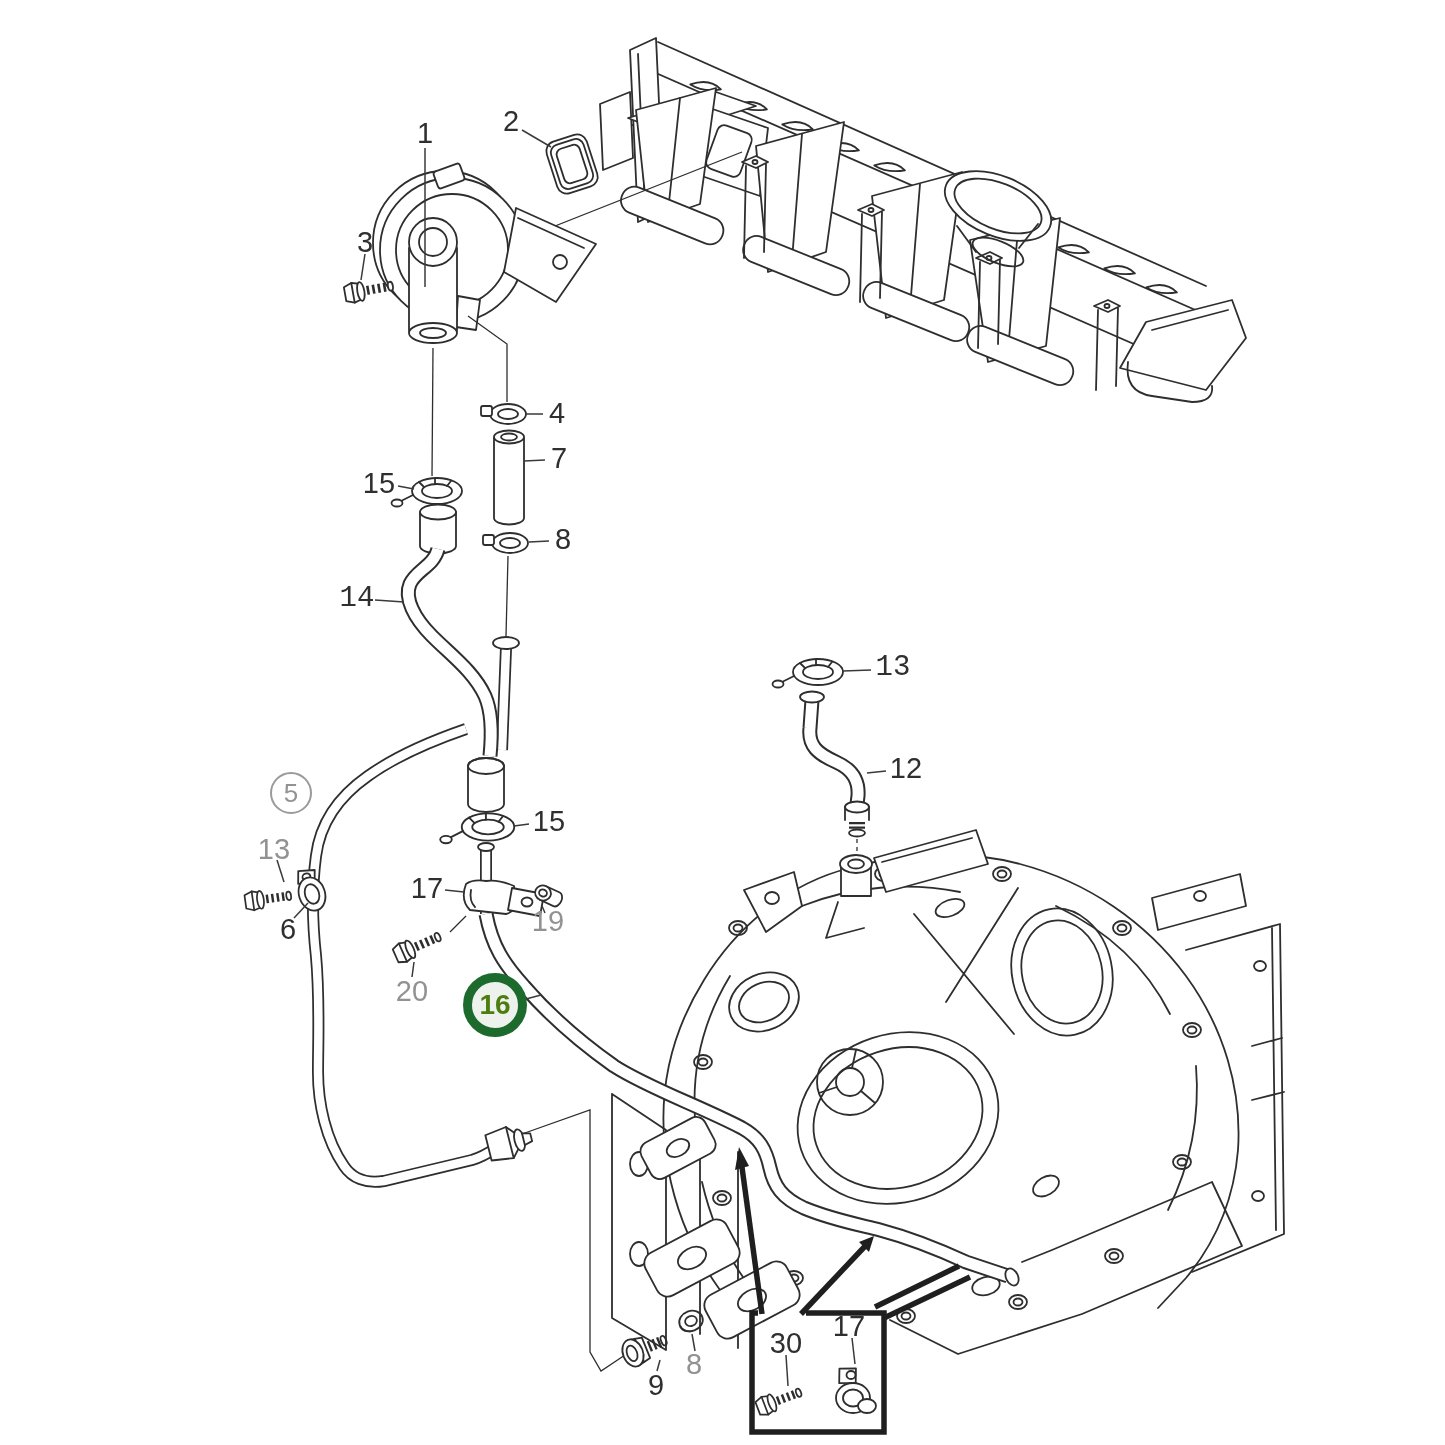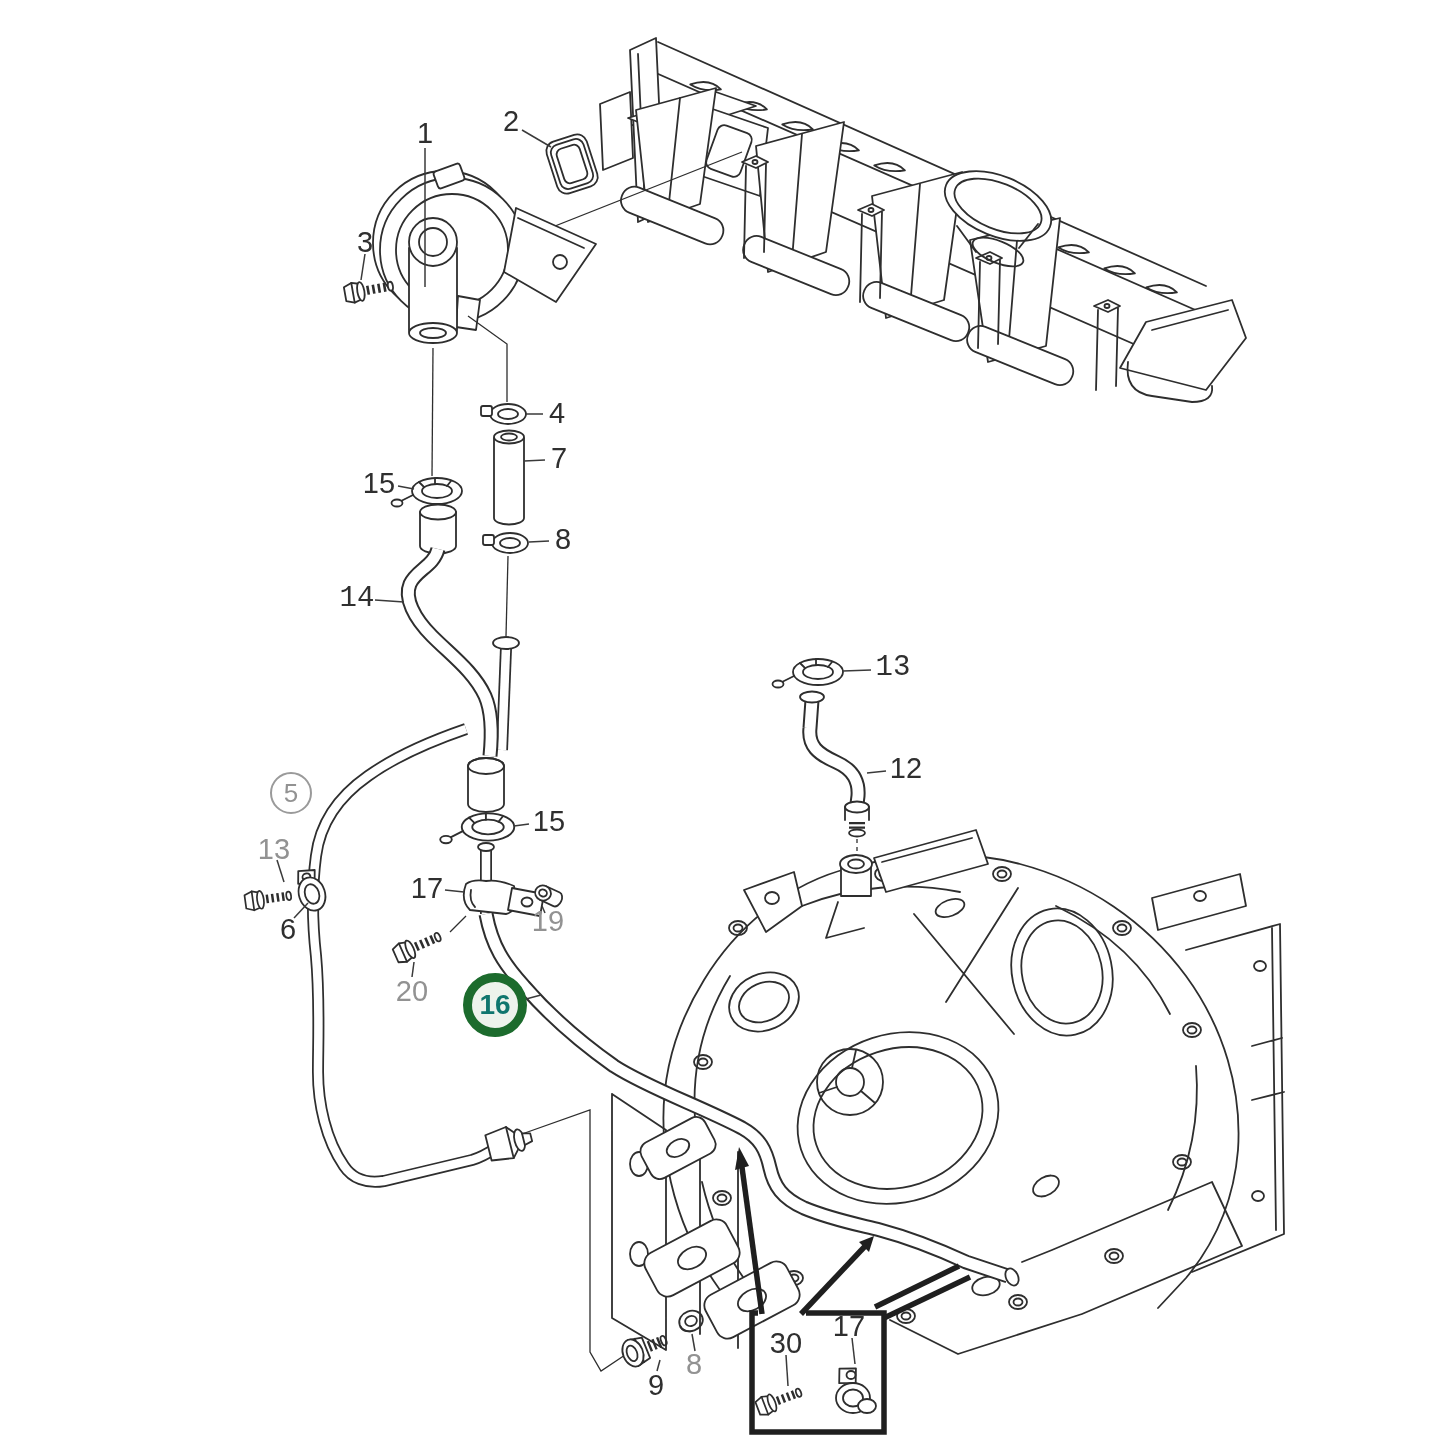--- a/index.html
+++ b/index.html
@@ -16,21 +16,21 @@
   .pi{fill:none;stroke:#ffffff;stroke-width:8.5;}  
   .thick{fill:none;stroke:#1f1f1f;stroke-width:5.5;stroke-linejoin:miter;}
   .callout-layer{position:absolute;left:0;top:0;width:100%;height:100%;}
   .callout{position:absolute;transform:translate(-50%,-50%);font-size:29px;color:#2f2f2f;
            line-height:1;white-space:nowrap;}
   .callout.muted{color:#929292;}
   .callout.circled{width:38px;height:38px;border:2px solid #9a9a9a;border-radius:50%;
            display:flex;align-items:center;justify-content:center;font-size:26px;background:#fff;}
   .callout.highlighted{width:46px;height:46px;border:9px solid #1c6b2d;background:#edf3ec;
            border-radius:50%;display:flex;align-items:center;justify-content:center;
-           font-weight:700;font-size:28px;color:#0f766e;}
+           font-weight:700;font-size:28px;color:#4d7c0f;}
 </style>
 </head>
 <body>
 
 <div class="stage">
 <svg width="1445" height="1445" viewBox="0 0 1445 1445">
   <defs>
     <g id="bolt">
       <path class="fw" d="M -7,-7 L 1,-10 L 8,-8 L 8,8 L 1,10 L -7,7 Z"></path>
       <line class="ln" x1="1" y1="-10" x2="1" y2="10"></line>

